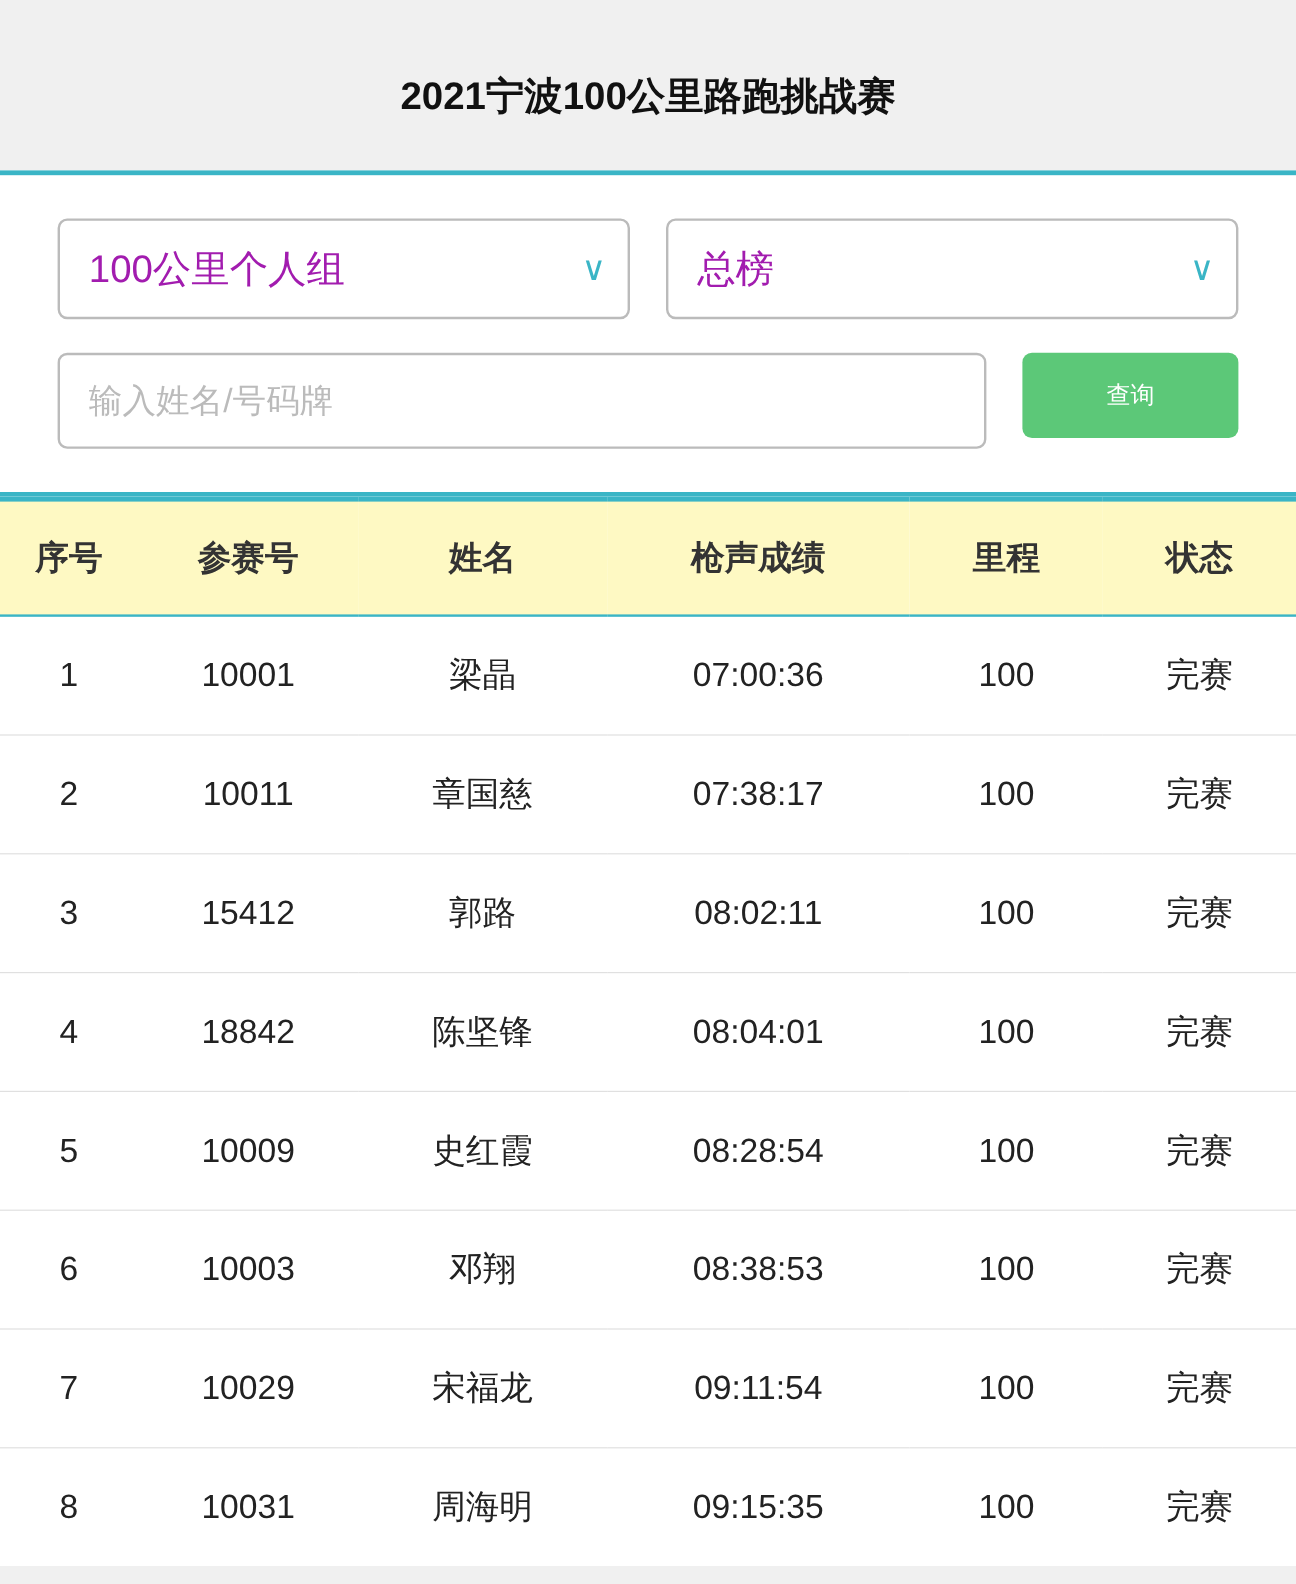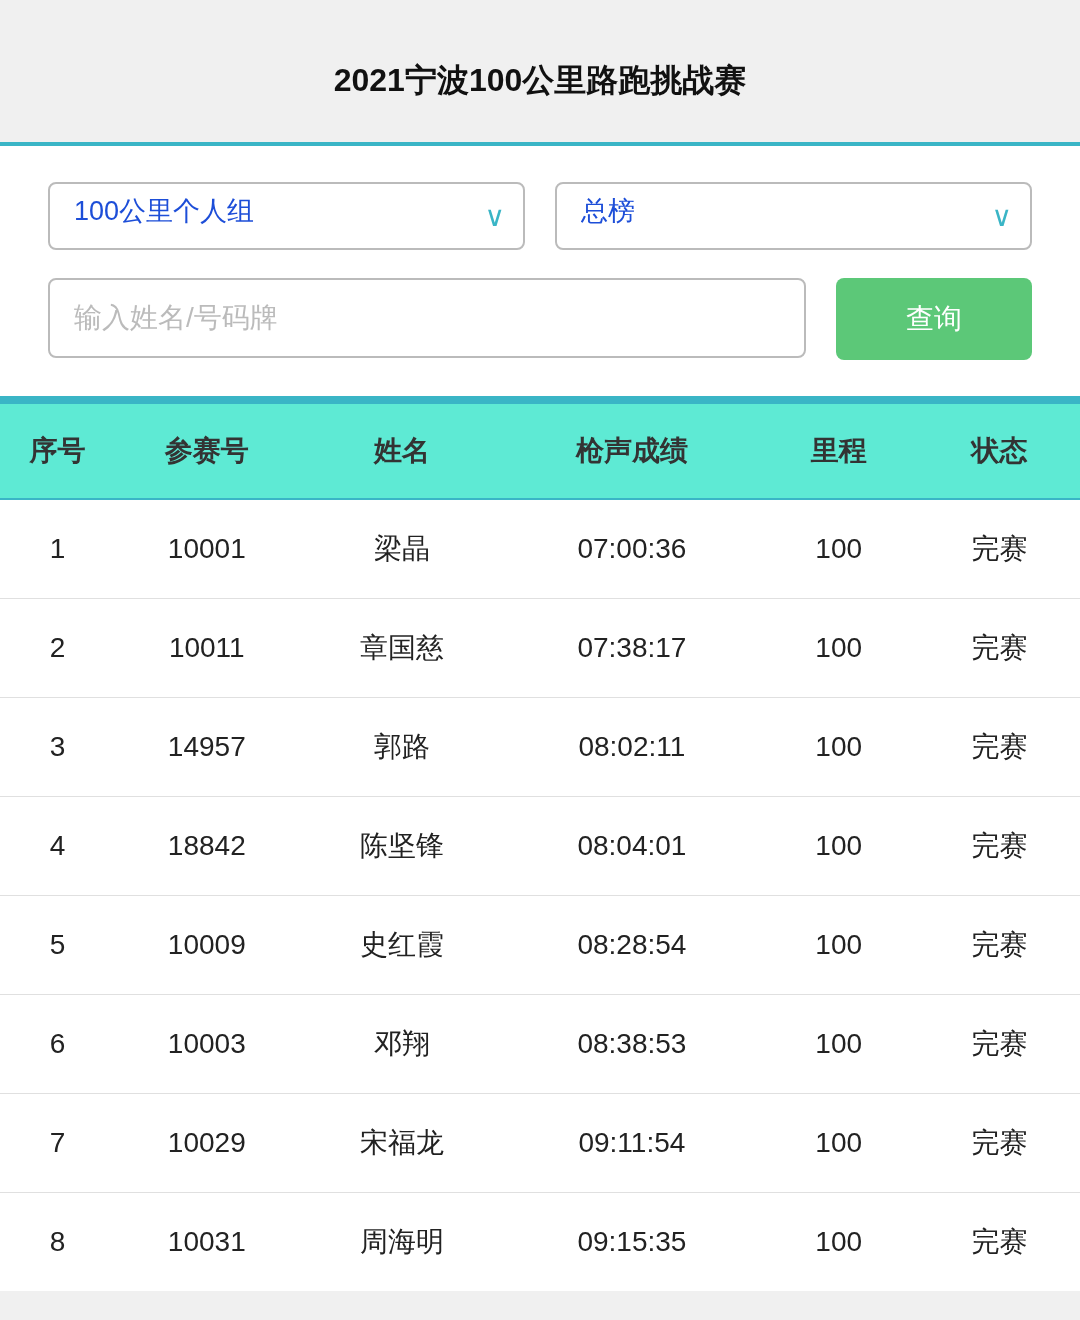--- a/index.html
+++ b/index.html
@@ -47,26 +47,26 @@
       align-items: flex-start;
     }
 
     .select-wrapper {
       position: relative;
       flex: 1;
     }
 
     .select-box {
       width: 100%;
-      padding: 12px 60px 22px 24px;
-      font-size: 27px;
+      padding: 22px 60px 22px 24px;
+      font-size: 32px;
       border: 2px solid #bbb;
       border-radius: 8px;
       background: #fff;
-      color: #1d4ed8;
+      color: #a21caf;
       appearance: none;
       cursor: pointer;
     }
 
     .chevron-down {
       position: absolute;
       right: 20px;
       top: 50%;
       transform: translateY(-50%);
       font-size: 28px;
@@ -85,21 +85,21 @@
     }
 
     .search-input::placeholder {
       color: #bbb;
     }
 
     .query-button {
       padding: 22px 70px;
       background-color: #5cc878;
       color: #fff;
-      font-size: 28px;
+      font-size: 20px;
       border: none;
       border-radius: 8px;
       cursor: pointer;
       white-space: nowrap;
     }
 
     .table-section {
       width: 100%;
       background: #fff;
       margin-top: 0;
@@ -114,21 +114,21 @@
       border-top: 4px solid #3ab5c6;
       border-bottom: 2px solid #3ab5c6;
     }
 
     thead th {
       padding: 28px 10px;
       font-size: 28px;
       font-weight: bold;
       color: #333;
       text-align: center;
-      background: #5eead4;
+      background: #fef9c3;
     }
 
     tbody tr {
       border-bottom: 1px solid #e0e0e0;
     }
 
     tbody tr:last-child {
       border-bottom: none;
     }
 
@@ -200,21 +200,21 @@
         <tr>
           <td class="col-seq">2</td>
           <td class="col-num">10011</td>
           <td class="col-name">章国慈</td>
           <td class="col-time">07:38:17</td>
           <td class="col-dist">100</td>
           <td class="col-status">完赛</td>
         </tr>
         <tr>
           <td class="col-seq">3</td>
-          <td class="col-num">14957</td>
+          <td class="col-num">15412</td>
           <td class="col-name">郭路</td>
           <td class="col-time">08:02:11</td>
           <td class="col-dist">100</td>
           <td class="col-status">完赛</td>
         </tr>
         <tr>
           <td class="col-seq">4</td>
           <td class="col-num">18842</td>
           <td class="col-name">陈坚锋</td>
           <td class="col-time">08:04:01</td>

